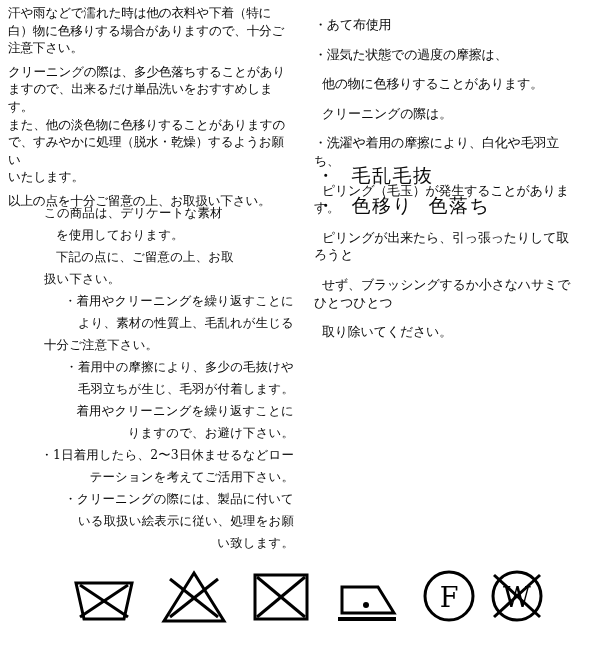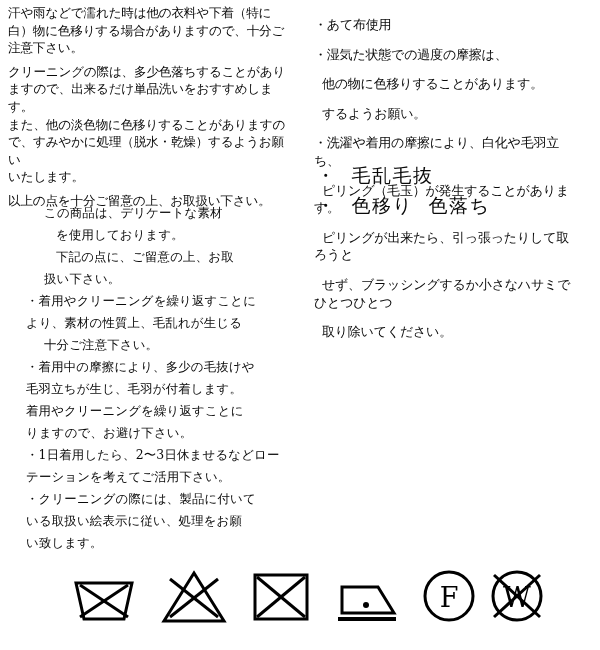--- a/index.html
+++ b/index.html
@@ -64,20 +64,21 @@
   }
   .note .nline {
     white-space: pre-wrap;
     margin: 0;
   }
   .note .indent1 { padding-left: 18px; }
   .note .indent2 { padding-left: 30px; }
   .note .hang {
     padding-left: 12px;
     text-indent: -12px;
+    text-align: right;
   }
 
   
   .big-list {
     position: absolute;
     left: 316px;
     top: 160px;
     font-size: 19px;
     line-height: 30px;
     letter-spacing: 1.5px;
@@ -134,21 +135,21 @@
     <p class="nline hang">テーションを考えてご活用下さい。</p>
     <p class="nline hang">・クリーニングの際には、製品に付いて</p>
     <p class="nline hang">いる取扱い絵表示に従い、処理をお願</p>
     <p class="nline hang">い致します。</p>
   </div>
 
   <div class="col-right">
     <p class="bullet-line">・あて布使用</p>
     <p class="bullet-line">・湿気た状態での過度の摩擦は、</p>
     <p class="bullet-line">  他の物に色移りすることがあります。</p>
-    <p class="bullet-line">  するようお願い。</p>
+    <p class="bullet-line">  クリーニングの際は。</p>
     <p class="bullet-line">・洗濯や着用の摩擦により、白化や毛羽立ち、</p>
     <p class="bullet-line">  ピリング（毛玉）が発生することがあります。</p>
     <p class="bullet-line">  ピリングが出来たら、引っ張ったりして取ろうと</p>
     <p class="bullet-line">  せず、ブラッシングするか小さなハサミでひとつひとつ</p>
     <p class="bullet-line">  取り除いてください。</p>
   </div>
 
   <div class="big-list">
     <p class="bl-row">・  毛乱毛抜</p>
     <p class="bl-row">・  色移り  色落ち</p>

